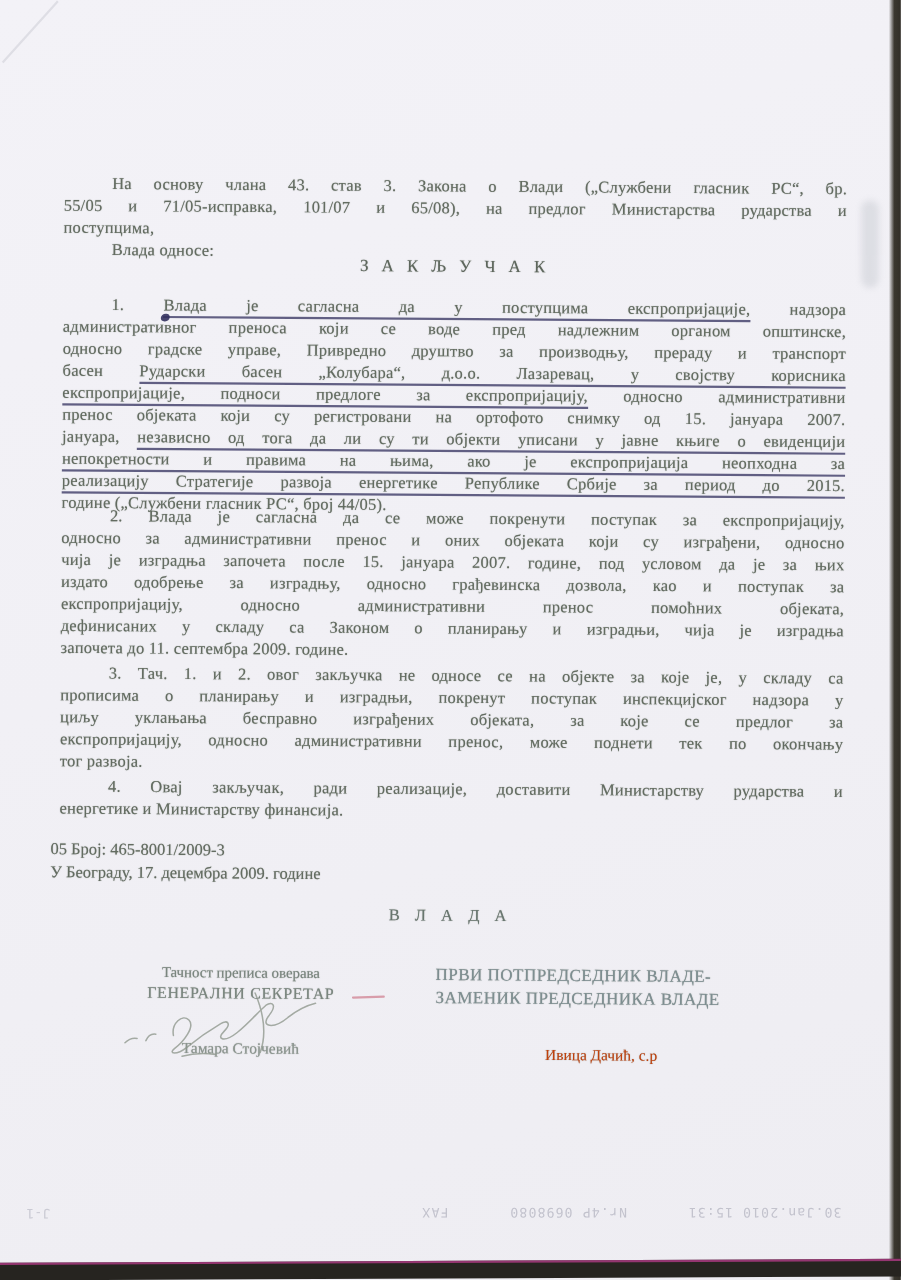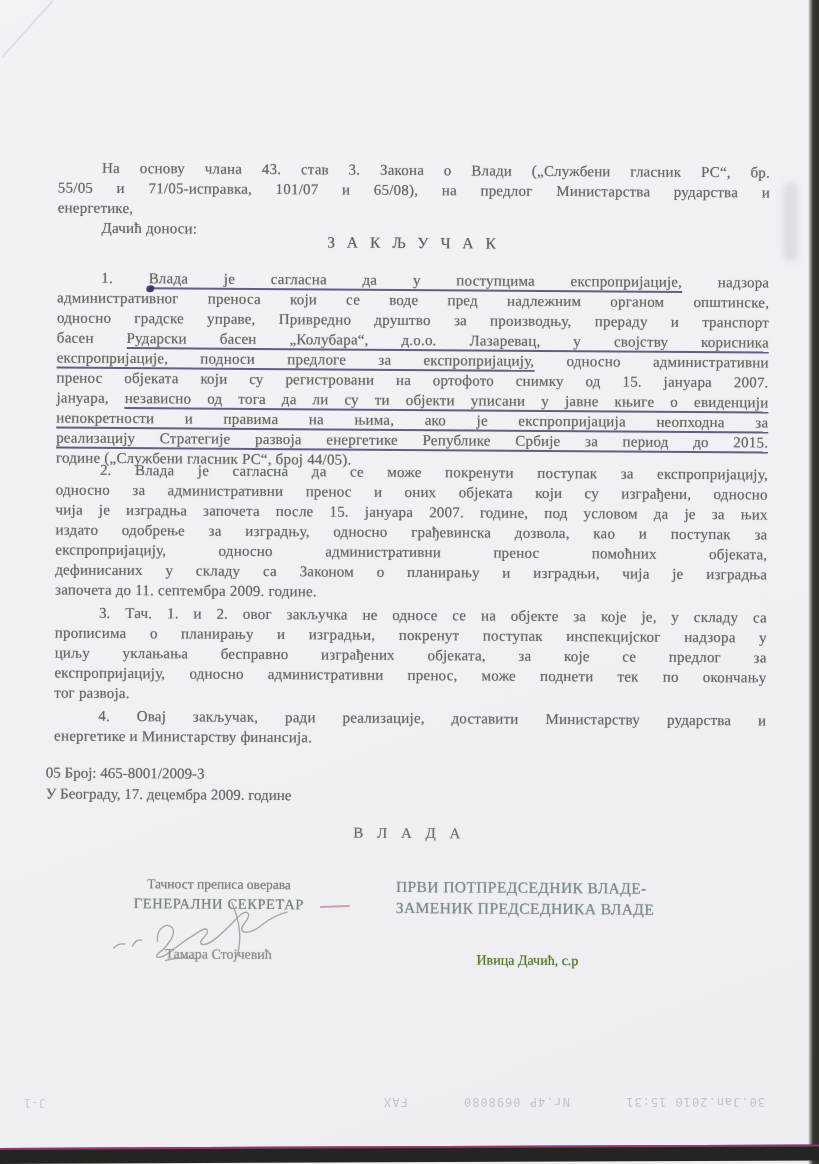--- a/index.html
+++ b/index.html
@@ -27,21 +27,21 @@
   .refblock{position:absolute;left:47px;top:765px;font-size:15px;line-height:21px;}
   .vlada{position:absolute;left:55px;width:712px;top:825px;text-align:center;
     letter-spacing:5px;font-size:15px;color:#68766f;}
   .certify{position:absolute;left:116px;top:876px;width:210px;text-align:center;color:#7a867f;}
   .certify .l1{font-size:13.5px;line-height:19px;}
   .certify .l2{font-size:14.5px;letter-spacing:.6px;line-height:20px;}
   .certify-name{position:absolute;left:116px;top:948px;width:210px;text-align:center;
     font-size:14px;color:#8b958f;}
   .signer{position:absolute;left:398px;top:876px;width:290px;color:#7d8e91;
     font-size:15.5px;line-height:21px;letter-spacing:.4px;}
-  .signer-name{position:absolute;left:479px;top:952px;font-size:14px;color:#4d7c0f;}
+  .signer-name{position:absolute;left:498px;top:952px;font-size:14px;color:#c2410c;}
   .sig-svg{position:absolute;left:108px;top:898px;opacity:.85;}
   .red-dash{position:absolute;left:322px;top:906px;width:30px;height:2px;
     background:rgba(196,90,110,.55);transform:rotate(-2deg);border-radius:1px;}
   
   .edge-right{position:absolute;top:0;right:0;width:11px;height:1164px;
     background:linear-gradient(to right, rgba(58,55,47,0) 0%, #3a372f 45%, #312e27 100%);}
   .edge-bottom{position:absolute;left:-4px;bottom:0;width:830px;height:14px;background:#262420;
     border-top:2px solid rgba(185,60,140,.75);transform:rotate(-0.25deg);transform-origin:left bottom;}
   .corner-fold{position:absolute;left:-10px;top:28px;width:75px;height:2px;
     background:#dcdbe2;transform:rotate(-48deg);opacity:.9;}
@@ -59,22 +59,22 @@
 <body>
 
 <div class="scan">
 
   <div class="typed">
 
     <div id="doc-root">
         <div class="block" style="top: 160px;">
           <div class="line j ind"><span>На основу члана 43. став 3. Закона о Влади („Службени гласник РС“, бр.</span></div>
           <div class="line j"><span>55/05 и 71/05-исправка, 101/07 и 65/08), на предлог Министарства рударства и</span></div>
-          <div class="line"><span>енергетике,</span></div>
-          <div class="line ind"><span>Дачић доноси:</span></div>
+          <div class="line"><span>поступцима,</span></div>
+          <div class="line ind"><span>Влада односе:</span></div>
         </div>
         <div class="block head" style="top: 233px;">
           <div class="line c"><span>З А К Љ У Ч А К</span></div>
         </div>
         <div class="block" style="top: 270px;">
           <div class="line j ind"><span>1. </span><span class="u blob">Влада је сагласна да у поступцима експропријације,</span><span> надзора</span></div>
           <div class="line j"><span>административног преноса који се воде пред надлежним органом општинске,</span></div>
           <div class="line j"><span>односно градске управе, Привредно друштво за производњу, прераду и транспорт</span></div>
           <div class="line j"><span>басен </span><span class="u">Рударски басен „Колубара“, д.о.о. Лазаревац, у својству корисника</span></div>
           <div class="line j"><span class="u">експропријације, подноси предлоге за експропријацију,</span><span> односно административни</span></div>

